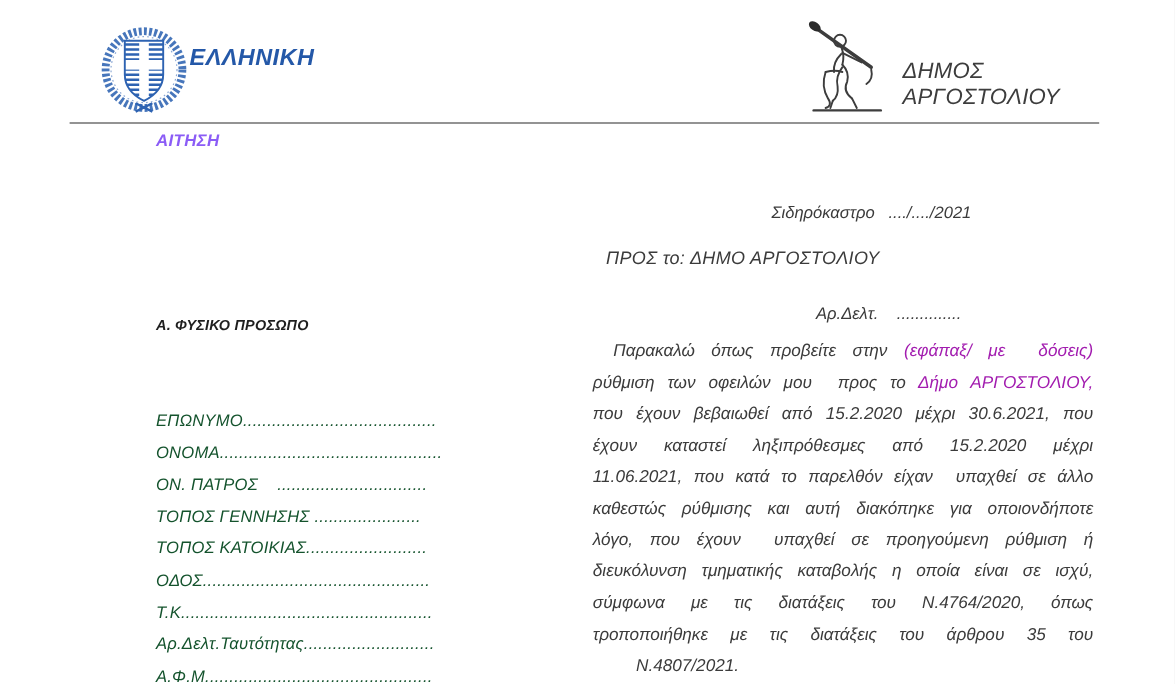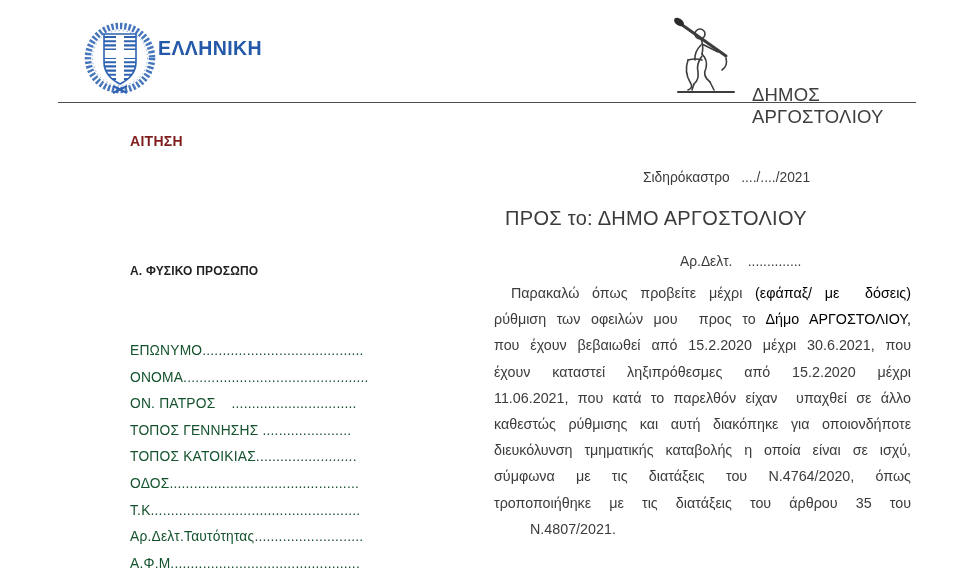--- a/index.html
+++ b/index.html
@@ -1,66 +1,66 @@
 <!DOCTYPE html>
 <html><head>
 <meta charset="utf-8">
 <style>
   * { margin:0; padding:0; box-sizing:border-box; }
   html,body { background:#e9e9e9; }
   .page {
     position:relative; width:979px; height:570px; margin:0 auto;
     background:#ffffff; overflow:hidden;
-    font-family:"Liberation Sans", sans-serif; color:#3b3b3b;
+    font-family:"Liberation Sans", sans-serif; color:#3b3b3b;font-style:italic;
   }
   
   .emblem { position:absolute; left:84px; top:20px; }
   .gr-title {
     position:absolute; left:158px; top:37px;
     color:#2458a8; font-weight:bold; font-size:19.5px; line-height:23px; letter-spacing:.4px;
   }
   .muni-logo { position:absolute; left:664px; top:12px; }
   .muni-title {
     position:absolute; left:752px; top:48px;
-    color:#3d3d3d; font-size:18.5px; line-height:22px; letter-spacing:.2px;margin-top:36px;
+    color:#3d3d3d; font-size:18.5px; line-height:22px; letter-spacing:.2px;
   }
   .hr { position:absolute; left:58px; top:102px; width:858px; border-top:1.6px solid #4d4d4d; }
 
   
   .doc-title {
     position:absolute; left:130px; top:109px;
-    font-weight:bold; font-size:14px; color:#7f1d1d; letter-spacing:.3px;margin-top:24px;
+    font-weight:bold; font-size:14px; color:#8b5cf6; letter-spacing:.3px;
   }
   .dateblock {
     position:absolute; left:643px; top:108px;
     font-size:13.8px; line-height:28px; white-space:pre; color:#3b3b3b;
   }
   .dateblock .protocol { margin-left:37px; }
 
   
   .left-col {
     position:absolute; left:130px; top:205px; width:270px;
     font-size:13.8px; line-height:26.6px; letter-spacing:.2px; white-space:pre;
   }
   .section-title { font-weight:bold; font-size:12px; color:#1f1f1f; }
   .field-row { color:#14532d; }
 
   
   .to-line {
     position:absolute; left:505px; top:207px;
-    font-size:20px; letter-spacing:.3px; color:#3b3b3b;
+    font-size:15px; letter-spacing:.3px; color:#3b3b3b;
   }
   .paragraph {
     position:absolute; left:494px; top:280px; width:417px;
     font-size:14.3px; line-height:26.2px; color:#3b3b3b;
   }
   .jline { text-align:justify; text-align-last:justify; }
   .jline.indent { padding-left:17px; }
   .jline.jlast { text-align-last:left;margin-left:36px; }
-  .red { color:#000000; }
+  .red { color:#a21caf; }
 </style>
 </head>
 <body>
 
 <div class="page">
 
   <div class="emblem">
     <svg width="72" height="78" viewBox="0 0 72 78" aria-hidden="true">
       <circle cx="36" cy="38" r="32" fill="none" stroke="#2e63b2" stroke-width="6.5" stroke-dasharray="2.4,1.9" opacity="0.88"></circle>
       <circle cx="36" cy="38" r="27.5" fill="none" stroke="#2e63b2" stroke-width="1" stroke-dasharray="1.4,2.6" opacity="0.55"></circle>
@@ -117,25 +117,26 @@
   </div>
 
   <div class="left-col">
     <div class="section-title">Α. ΦΥΣΙΚΟ ΠΡΟΣΩΠΟ</div>
     <div><div class="field-row">ΕΠΩΝΥΜΟ........................................</div><div class="field-row">ΟΝΟΜΑ..............................................</div><div class="field-row">ΟΝ. ΠΑΤΡΟΣ    ...............................</div><div class="field-row">ΤΟΠΟΣ ΓΕΝΝΗΣΗΣ ......................</div><div class="field-row">ΤΟΠΟΣ ΚΑΤΟΙΚΙΑΣ.........................</div><div class="field-row">ΟΔΟΣ...............................................</div><div class="field-row">Τ.Κ....................................................</div><div class="field-row">Αρ.Δελτ.Ταυτότητας...........................</div><div class="field-row">Α.Φ.Μ...............................................</div></div>
   </div>
 
   <div class="to-line">ΠΡΟΣ το: ΔΗΜΟ ΑΡΓΟΣΤΟΛΙΟΥ</div>
 
   <div class="paragraph">
-      <div class="jline indent"><span>Παρακαλώ όπως προβείτε μέχρι </span><span class="red">(εφάπαξ/ με &nbsp;δόσεις)</span></div>
+      <div class="jline indent"><span>Παρακαλώ όπως προβείτε στην </span><span class="red">(εφάπαξ/ με &nbsp;δόσεις)</span></div>
       <div class="jline"><span>ρύθμιση των οφειλών μου &nbsp;προς το </span><span class="red">Δήμο ΑΡΓΟΣΤΟΛΙΟΥ,</span></div>
       <div class="jline"><span>που έχουν βεβαιωθεί από 15.2.2020 μέχρι 30.6.2021, που</span></div>
       <div class="jline"><span>έχουν καταστεί ληξιπρόθεσμες από 15.2.2020 μέχρι</span></div>
       <div class="jline"><span>11.06.2021, που κατά το παρελθόν είχαν &nbsp;υπαχθεί σε άλλο</span></div>
       <div class="jline"><span>καθεστώς ρύθμισης και αυτή διακόπηκε για οποιονδήποτε</span></div>
+      <div class="jline"><span>λόγο, που έχουν &nbsp;υπαχθεί σε προηγούμενη ρύθμιση ή</span></div>
       <div class="jline"><span>διευκόλυνση τμηματικής καταβολής η οποία είναι σε ισχύ,</span></div>
       <div class="jline"><span>σύμφωνα με τις διατάξεις του Ν.4764/2020, όπως</span></div>
       <div class="jline"><span>τροποποιήθηκε με τις διατάξεις του άρθρου 35 του</span></div>
       <div class="jline jlast"><span>Ν.4807/2021.</span></div>
     </div>
 
 </div>
 
 </body></html>

